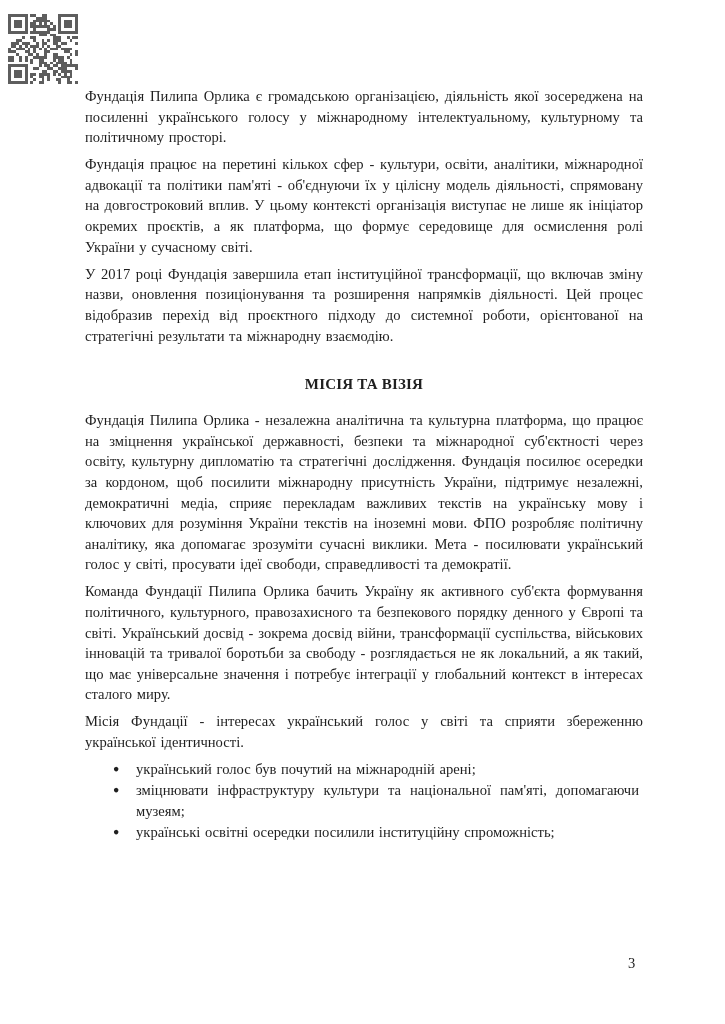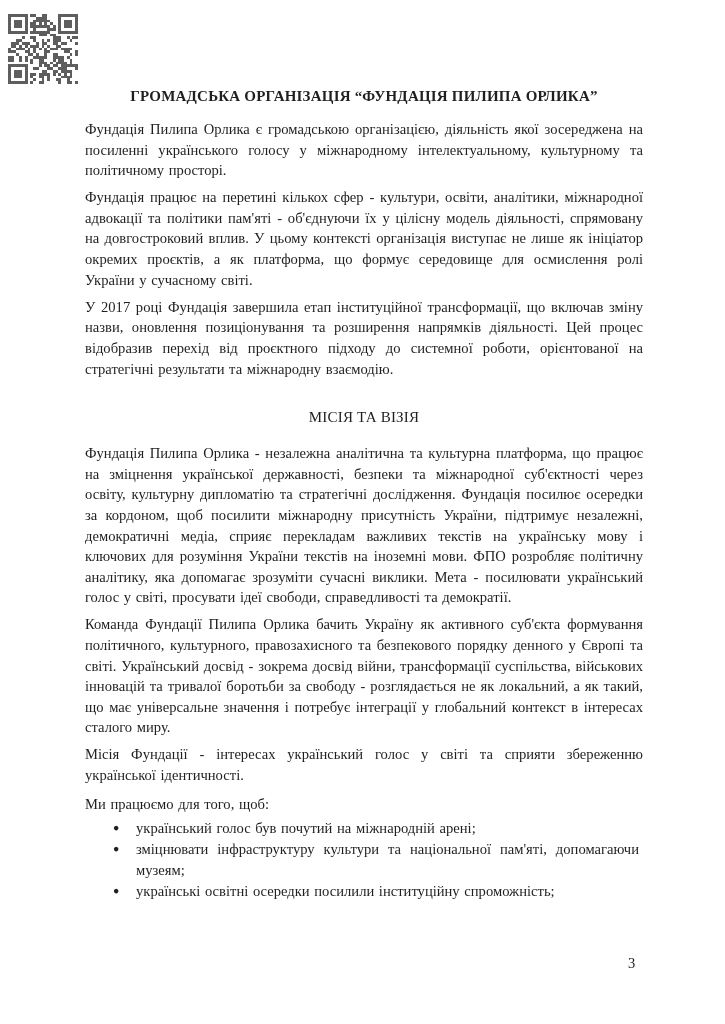--- a/index.html
+++ b/index.html
@@ -38,21 +38,21 @@
   }
   .para {
     font-size: 14.6px;
     line-height: 20.6px;
     text-align: justify;
     margin: 0 0 6.5px 0;
     word-spacing: 1px;
   }
   .section-heading {
     font-size: 15px;
-    font-weight: normal;
+    font-weight: bold;
     text-align: center;
     letter-spacing: 0.2px;
     margin: 28px 0 16px 0;
     line-height: 20px;
   }
   .mission-statement strong { font-weight: normal; }
   .goals-intro {
     font-size: 14.6px;
     line-height: 20.6px;
     text-align: left;
@@ -401,34 +401,32 @@
         <rect x="12" y="24" width="1" height="1" fill="#3b3b3b"></rect>
         <rect x="18" y="24" width="1" height="1" fill="#3b3b3b"></rect>
         <rect x="21" y="24" width="1" height="1" fill="#3b3b3b"></rect>
         <rect x="22" y="24" width="1" height="1" fill="#3b3b3b"></rect>
         <rect x="24" y="24" width="1" height="1" fill="#3b3b3b"></rect>
       </svg>
   </div>
 
   <div class="content">
 
-    <h1 class="doc-title">ГРОМАДСЬКА ОРГАНІЗАЦІЯ “ФУНДАЦІЯ ПИЛИПА ОРЛИКА”</h1>
 
     <p class="para">Фундація Пилипа Орлика є громадською організацією, діяльність якої зосереджена на посиленні українського голосу у міжнародному інтелектуальному, культурному та політичному просторі.</p>
     <p class="para">Фундація працює на перетині кількох сфер - культури, освіти, аналітики, міжнародної адвокації та політики пам'яті - об'єднуючи їх у цілісну модель діяльності, спрямовану на довгостроковий вплив. У цьому контексті організація виступає не лише як ініціатор окремих проєктів, а як платформа, що формує середовище для осмислення ролі України у сучасному світі.</p>
     <p class="para">У 2017 році Фундація завершила етап інституційної трансформації, що включав зміну назви, оновлення позиціонування та розширення напрямків діяльності. Цей процес відобразив перехід від проєктного підходу до системної роботи, орієнтованої на стратегічні результати та міжнародну взаємодію.</p>
 
     <h2 class="section-heading">МІСІЯ ТА ВІЗІЯ</h2>
 
     <p class="para">Фундація Пилипа Орлика - незалежна аналітична та культурна платформа, що працює на зміцнення української державності, безпеки та міжнародної суб'єктності через освіту, культурну дипломатію та стратегічні дослідження. Фундація посилює осередки за кордоном, щоб посилити міжнародну присутність України, підтримує незалежні, демократичні медіа, сприяє перекладам важливих текстів на українську мову і ключових для розуміння України текстів на іноземні мови. ФПО розробляє політичну аналітику, яка допомагає зрозуміти сучасні виклики. Мета - посилювати український голос у світі, просувати ідеї свободи, справедливості та демократії.</p>
     <p class="para">Команда Фундації Пилипа Орлика бачить Україну як активного суб'єкта формування політичного, культурного, правозахисного та безпекового порядку денного у Європі та світі. Український досвід - зокрема досвід війни, трансформації суспільства, військових інновацій та тривалої боротьби за свободу - розглядається не як локальний, а як такий, що має універсальне значення і потребує інтеграції у глобальний контекст в інтересах сталого миру.</p>
 
     <p class="para mission-statement"><strong>Місія Фундації</strong><span> - інтересах український голос у світі та сприяти збереженню української ідентичності.</span></p>
 
-    <p class="para goals-intro">Ми працюємо для того, щоб:</p>
 
     <ul class="goals-list">
       <li>український голос був почутий на міжнародній арені;</li>
       <li>зміцнювати інфраструктуру культури та національної пам'яті, допомагаючи музеям;</li>
       <li>українські освітні осередки посилили інституційну спроможність;</li>
     </ul>
 
   </div>
 
   <div class="page-number">3</div>

